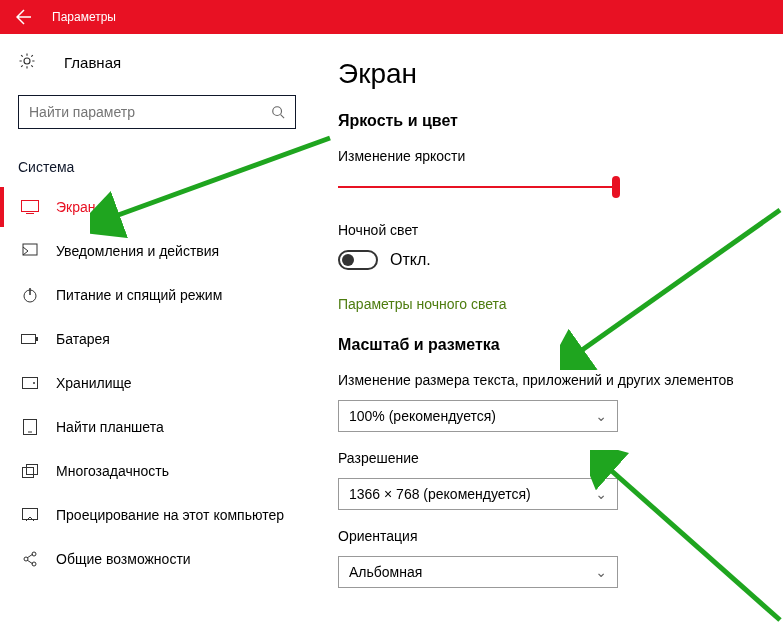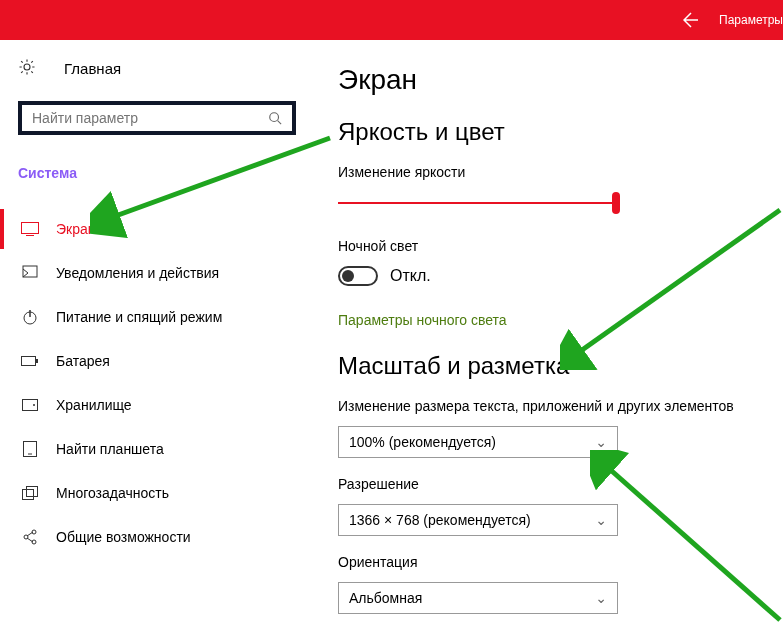--- a/index.html
+++ b/index.html
@@ -1,32 +1,32 @@
 <!DOCTYPE html>
 <html><head>
   <meta charset="utf-8">
   <style>
     * { box-sizing: border-box; margin: 0; padding: 0; font-family: "Segoe UI", Tahoma, sans-serif; }
     body { width: 783px; height: 644px; background: #fff; position: relative; overflow: hidden; }
-    .titlebar { height: 40px; background: #e81123; color: #fff; display: flex; align-items: center; justify-content: flex-end; }
+    .titlebar { height: 34px; background: #e81123; color: #fff; display: flex; align-items: center; }
     .back-btn { width: 48px; height: 34px; display: flex; align-items: center; justify-content: center; cursor: pointer; }
     .ttext { font-size: 12px; margin-left: 4px; }
     .layout { display: flex; height: calc(100% - 34px); }
     .sidebar { width: 310px; padding: 18px 12px 0 18px; }
     .home-row { display: flex; align-items: center; gap: 28px; margin-bottom: 22px; font-size: 15px; }
-    .search-box { width: 278px; height: 34px; border: 4px solid #0f172a; display: flex; align-items: center; padding: 7px 10px; margin-bottom: 30px; }
+    .search-box { width: 278px; height: 34px; border: 1px solid #0f172a; display: flex; align-items: center; padding: 7px 10px; margin-bottom: 30px; }
     .search-box input { border: none; outline: none; flex: 1; font-size: 14px; background: transparent; }
-    .cat-label { color: #8b5cf6; font-size: 14px; margin-bottom: 26px; font-weight: bold; }
+    .cat-label { color: #0f172a; font-size: 14px; margin-bottom: 10px; }
     .nav-item { display: flex; align-items: center; gap: 16px; height: 44px; padding-left: 2px; font-size: 14px; cursor: pointer; position: relative; }
     .nav-item .icon { width: 20px; display: flex; justify-content: center; }
     .nav-item.active { color: #e81123; }
     .nav-item.active::before { content: ""; position: absolute; left: -18px; top: 2px; bottom: 2px; width: 4px; background: #e81123; }
     .main { flex: 1; padding: 24px 14px 0 28px; }
     .h1 { font-size: 28px; font-weight: 300; margin-bottom: 22px; }
-    .h2 { font-size: 24px; font-weight: 400; margin-bottom: 18px; }
+    .h2 { font-size: 16px; font-weight: 700; margin-bottom: 18px; }
     .label { font-size: 14px; margin-bottom: 12px; }
     .slider-wrap { position: relative; width: 282px; height: 22px; margin-bottom: 24px; }
     .slider-track { position: absolute; top: 50%; left: 0; right: 0; height: 2px; background: #e81123; transform: translateY(-50%); }
     .slider-thumb { position: absolute; right: 0; top: 0; width: 8px; height: 22px; background: #e81123; border-radius: 4px; }
     .toggle-row { display: flex; align-items: center; gap: 12px; margin-bottom: 26px; }
     .toggle { width: 40px; height: 20px; border: 2px solid #333; border-radius: 10px; position: relative; cursor: pointer; }
     .toggle-knob { position: absolute; left: 2px; top: 2px; width: 12px; height: 12px; background: #333; border-radius: 50%; }
     .link { color: #4d7c0f; font-size: 14px; cursor: pointer; display: block; margin-bottom: 24px; }
     .select { width: 280px; height: 32px; border: 1px solid #999; display: flex; align-items: center; justify-content: space-between; padding: 0 10px; font-size: 14px; cursor: pointer; margin-bottom: 18px; }
     .chev { color: #666; }
@@ -120,20 +120,29 @@
       <span>Найти планшета</span>
     </div>
     <div class="nav-item">
       <span class="icon">
           <svg width="16" height="14" viewBox="0 0 16 14">
             <rect x="0.5" y="3.5" width="11" height="10" stroke="#333" fill="none"></rect>
             <rect x="4.5" y="0.5" width="11" height="10" stroke="#333" fill="none"></rect>
           </svg>
         </span>
       <span>Многозадачность</span>
+    </div>
+    <div class="nav-item">
+      <span class="icon">
+          <svg width="16" height="14" viewBox="0 0 16 14">
+            <rect x="0.5" y="0.5" width="15" height="11" stroke="#333" fill="none"></rect>
+            <path d="M4 13 L8 9 L12 13" stroke="#333" fill="none"></path>
+          </svg>
+        </span>
+      <span>Проецирование на этот компьютер</span>
     </div>
     <div class="nav-item">
       <span class="icon">
           <svg width="16" height="16" viewBox="0 0 16 16">
             <path d="M11 3 L5 7 M5 9 L11 13" stroke="#333"></path>
             <circle cx="12" cy="3" r="2" stroke="#333" fill="none"></circle>
             <circle cx="4" cy="8" r="2" stroke="#333" fill="none"></circle>
             <circle cx="12" cy="13" r="2" stroke="#333" fill="none"></circle>
           </svg>
         </span>

